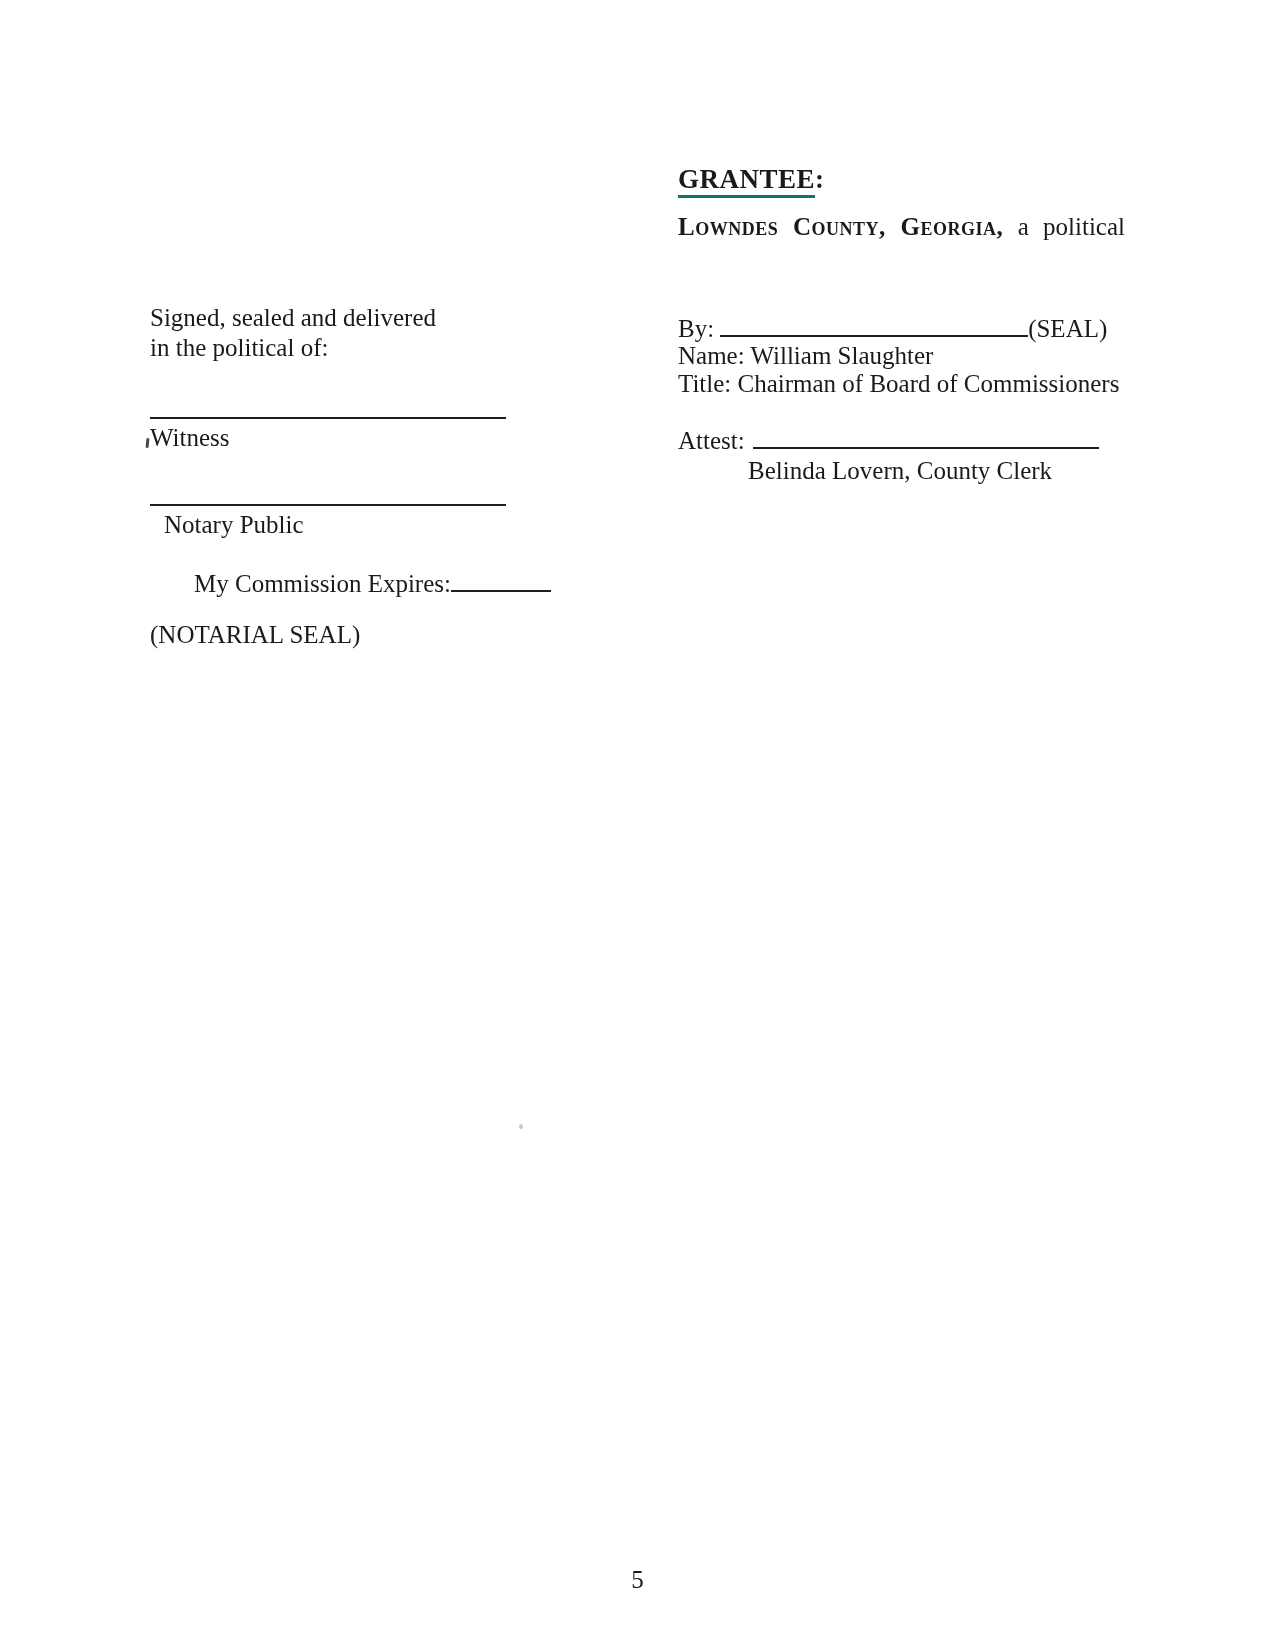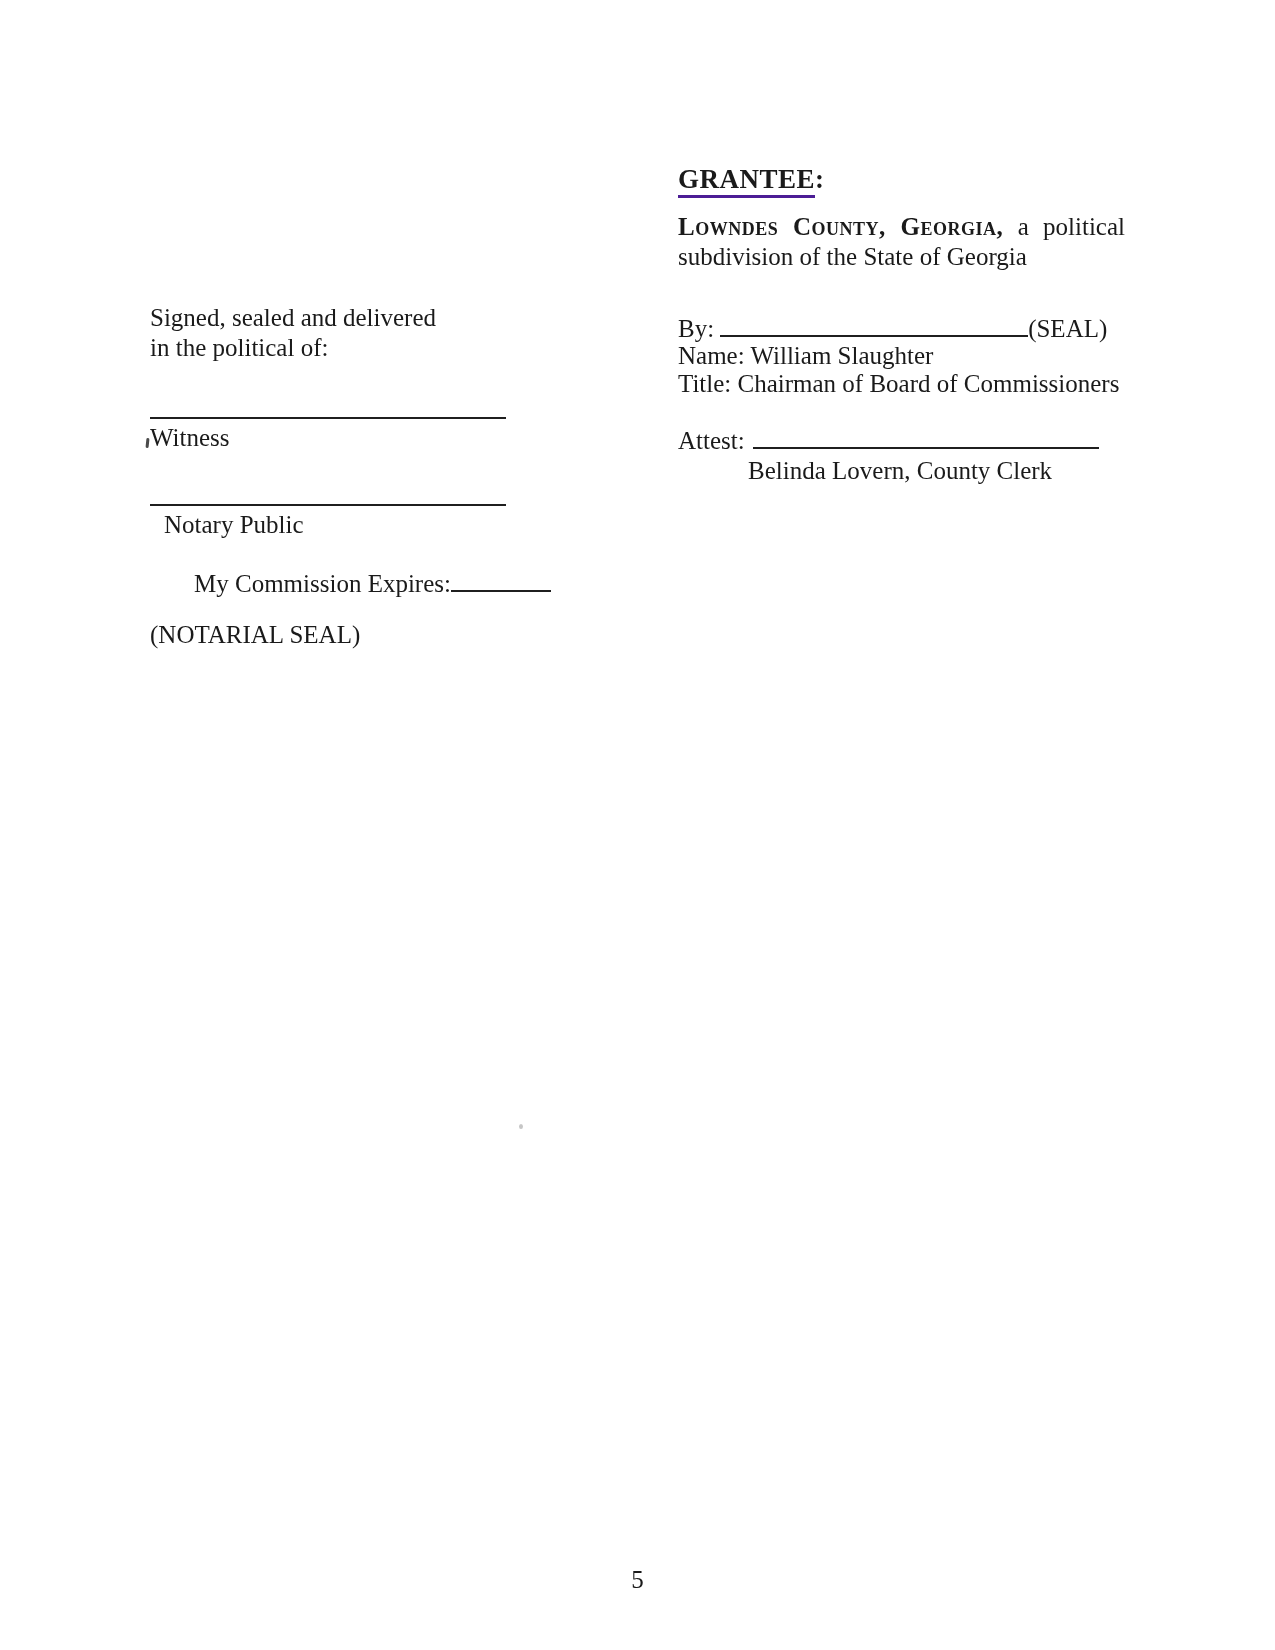--- a/index.html
+++ b/index.html
@@ -23,21 +23,21 @@
   
   .grantee-heading {
     left: 678px;
     top: 164px;
     font-size: 27px;
     font-weight: 700;
     letter-spacing: 0.5px;
     white-space: nowrap;
   }
   .grantee-heading .u {
-    border-bottom: 3px solid #4c1d95;
+    border-bottom: 3px solid #0f766e;
     padding-bottom: 1px;
   }
   .party-paragraph {
     left: 678px;
     top: 212px;
     width: 447px;
   }
   .party-line-1 {
     text-align: justify;
     text-align-last: justify;
@@ -112,21 +112,20 @@
 <div class="page">
 
   <div class="abs grantee-heading">
     <span class="u">GRANTEE</span><span>:</span>
   </div>
 
   <div class="abs party-paragraph">
     <div class="party-line-1">
       <span class="party-name">Lowndes County, Georgia,</span><span> a political</span>
     </div>
-    <div class="party-line-2">subdivision of the State of Georgia</div>
   </div>
 
   <div class="abs by-row">
     <span>By:</span><span class="blank-line blank-by"></span><span>(SEAL)</span>
   </div>
 
   <div class="abs name-row">Name: William Slaughter</div>
 
   <div class="abs title-row">Title: Chairman of Board of Commissioners</div>
 

